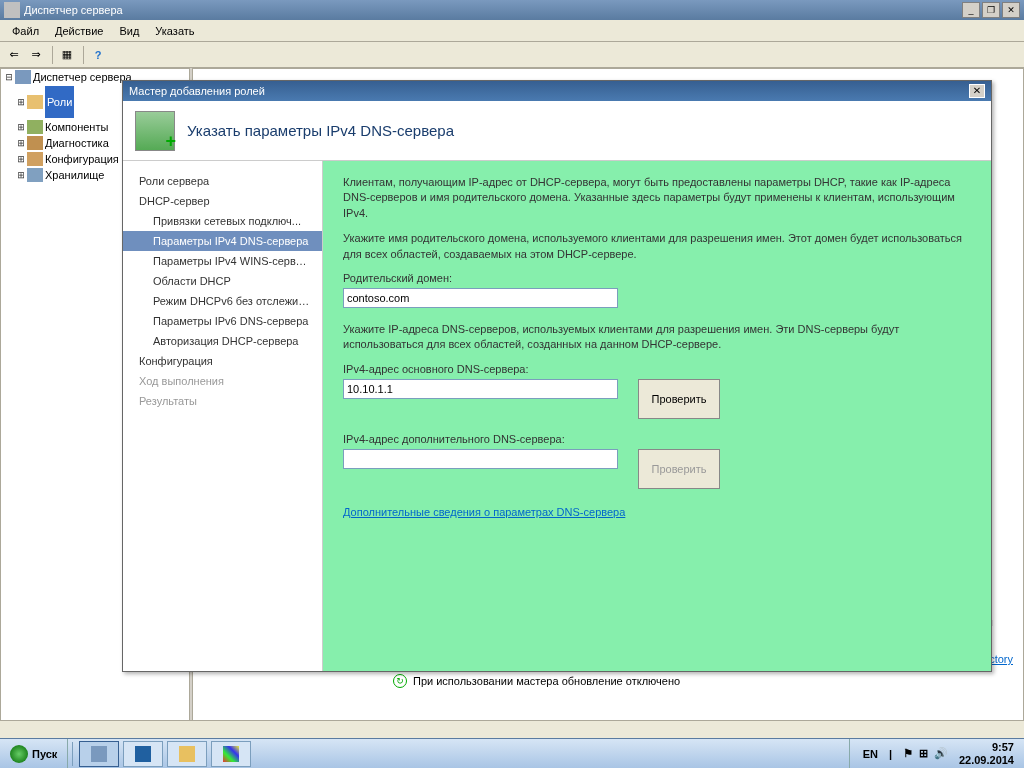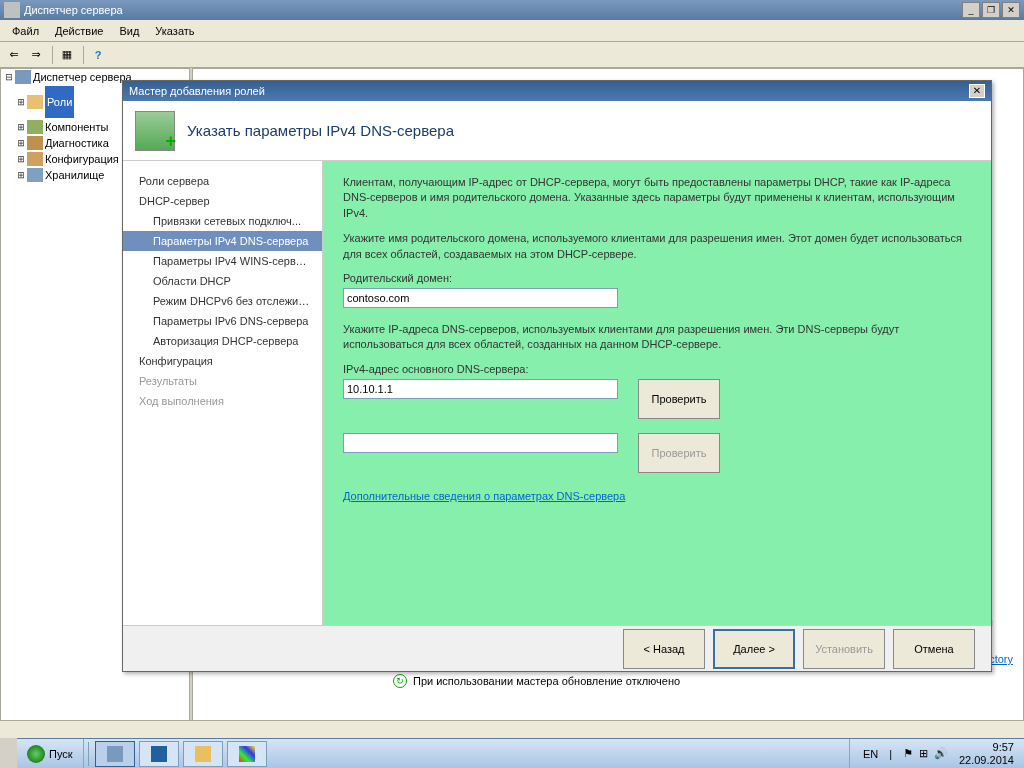--- a/index.html
+++ b/index.html
@@ -62,21 +62,21 @@
 .bg-panel { position: absolute; right: 12px; top: 120px; width: 70px; height: 520px; color: #0066cc; }
 .bg-panel div { margin: 30px 0; text-decoration: underline; cursor: pointer; white-space: nowrap; }
 .bg-bottom { position: absolute; left: 200px; bottom: 45px; right: 10px; }
 .bg-row { display: flex; align-items: center; padding: 4px 0; }
 .bg-row .caret { width: 14px; height: 14px; border: 1px solid #888; border-radius: 50%; margin-right: 6px; display: flex; align-items: center; justify-content: center; color: #666; font-size: 9px; }
 .bg-row.green .caret { color: #0a0; border-color: #0a0; }
 .ad-link { margin-left: auto; color: #0066cc; text-decoration: underline; cursor: pointer; display: flex; align-items: center; }
 .main-status { position: absolute; left: 0; right: 0; height: 18px; bottom: 30px; background: #ece9d8; border-top: 1px solid #aca899; }
 
 
-.taskbar { position: absolute; left: 17px; right: 0; bottom: 0; height: 30px; background: linear-gradient(#d6e5f5, #a9c5e5); border-top: 1px solid #5a7ba0; display: flex; align-items: center; }
+.taskbar { position: absolute; left: 0; right: 0; bottom: 0; height: 30px; background: linear-gradient(#d6e5f5, #a9c5e5); border-top: 1px solid #5a7ba0; display: flex; align-items: center; font-weight: bold; }
 .start-btn { height: 30px; padding: 0 10px; display: flex; align-items: center; cursor: pointer; border-right: 1px solid #8aa; }
 .start-orb { width: 18px; height: 18px; border-radius: 50%; background: radial-gradient(#6c6, #060); margin-right: 4px; }
 .task-item { width: 40px; height: 26px; margin: 0 2px; border: 1px solid #7b9ebd; background: #d6e5f5; display: flex; align-items: center; justify-content: center; cursor: pointer; }
 .task-item.active { background: #b8d0ea; border: 1px solid #365f91; }
 .tray { margin-left: auto; display: flex; align-items: center; padding: 0 10px; height: 100%; border-left: 1px solid #8aa; }
 .tray span { margin: 0 3px; cursor: pointer; }
 .clock { text-align: right; line-height: 1.1; margin-left: 8px; font-size: 10px; }
 </style>
 </head>
 <body>
@@ -177,48 +177,43 @@
       <div>Роли сервера</div>
       <div>DHCP-сервер</div>
       <div class="sub">Привязки сетевых подключ...</div>
       <div class="sub active">Параметры IPv4 DNS-сервера</div>
       <div class="sub">Параметры IPv4 WINS-сервера</div>
       <div class="sub">Области DHCP</div>
       <div class="sub">Режим DHCPv6 без отслежив...</div>
       <div class="sub">Параметры IPv6 DNS-сервера</div>
       <div class="sub">Авторизация DHCP-сервера</div>
       <div>Конфигурация</div>
+      <div class="disabled">Ход выполнения</div>
       <div class="disabled">Результаты</div>
-      <div class="disabled">Ход выполнения</div>
     </div>
     <div class="wizard-content">
       <p>Клиентам, получающим IP-адрес от DHCP-сервера, могут быть предоставлены параметры DHCP, такие как IP-адреса DNS-серверов и имя родительского домена. Указанные здесь параметры будут применены к клиентам, использующим IPv4.</p>
       <p>Укажите имя родительского домена, используемого клиентами для разрешения имен. Этот домен будет использоваться для всех областей, создаваемых на этом DHCP-сервере.</p>
       <label>Родительский домен:</label>
       <div class="row">
         <input type="text" value="contoso.com" style="">
       </div>
       <p>Укажите IP-адреса DNS-серверов, используемых клиентами для разрешения имен. Эти DNS-серверы будут использоваться для всех областей, созданных на данном DHCP-сервере.</p>
       <label>IPv4-адрес основного DNS-сервера:</label>
       <div class="row">
         <input type="text" value="10.10.1.1" style="">
         <button>Проверить</button>
       </div>
+      <label>IPv4-адрес дополнительного DNS-сервера:</label>
       <div class="row">
         <input type="text" value="" style="">
         <button disabled="">Проверить</button>
       </div>
       <p style="margin-top:16px;"><a>Дополнительные сведения о параметрах DNS-сервера</a></p>
     </div>
-  </div>
-  <div class="wizard-buttons">
-    <button>&lt; Назад</button>
-    <button class="default">Далее &gt;</button>
-    <button disabled="">Установить</button>
-    <button>Отмена</button>
   </div>
 </div>
 
 <div class="main-status"></div>
 
 <div class="taskbar">
   <div class="start-btn">
     <div class="start-orb"></div>
     <span>Пуск</span>
   </div>

